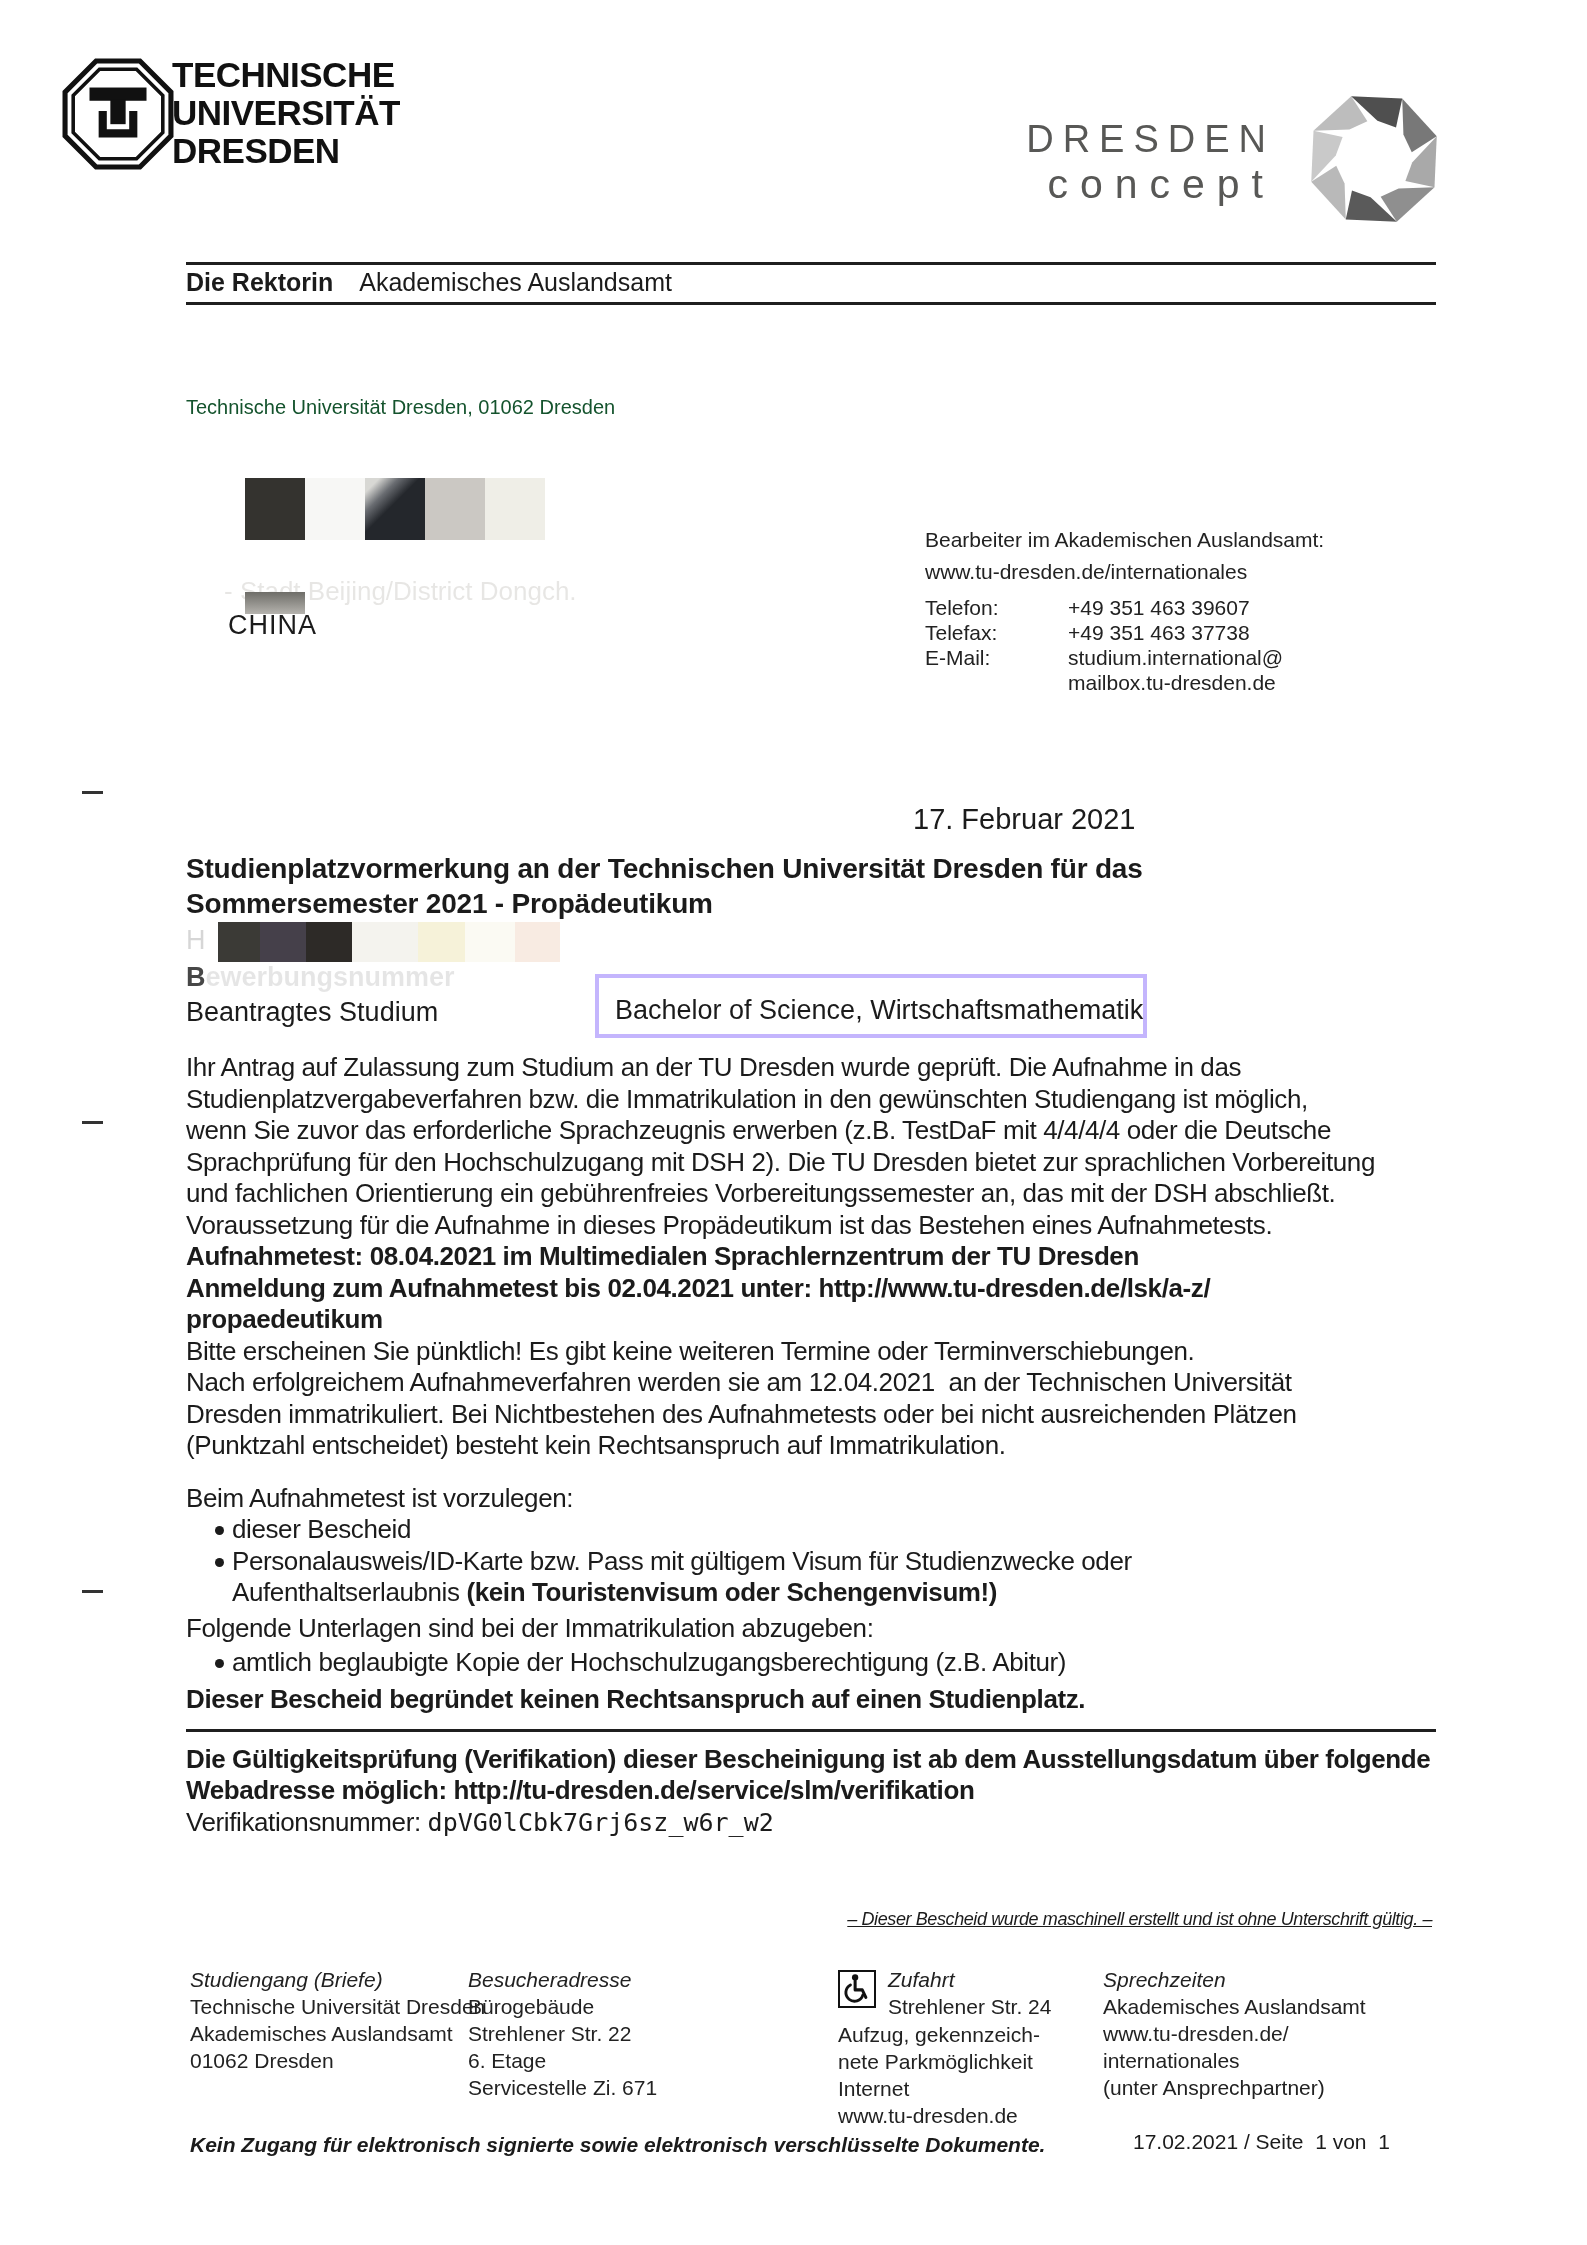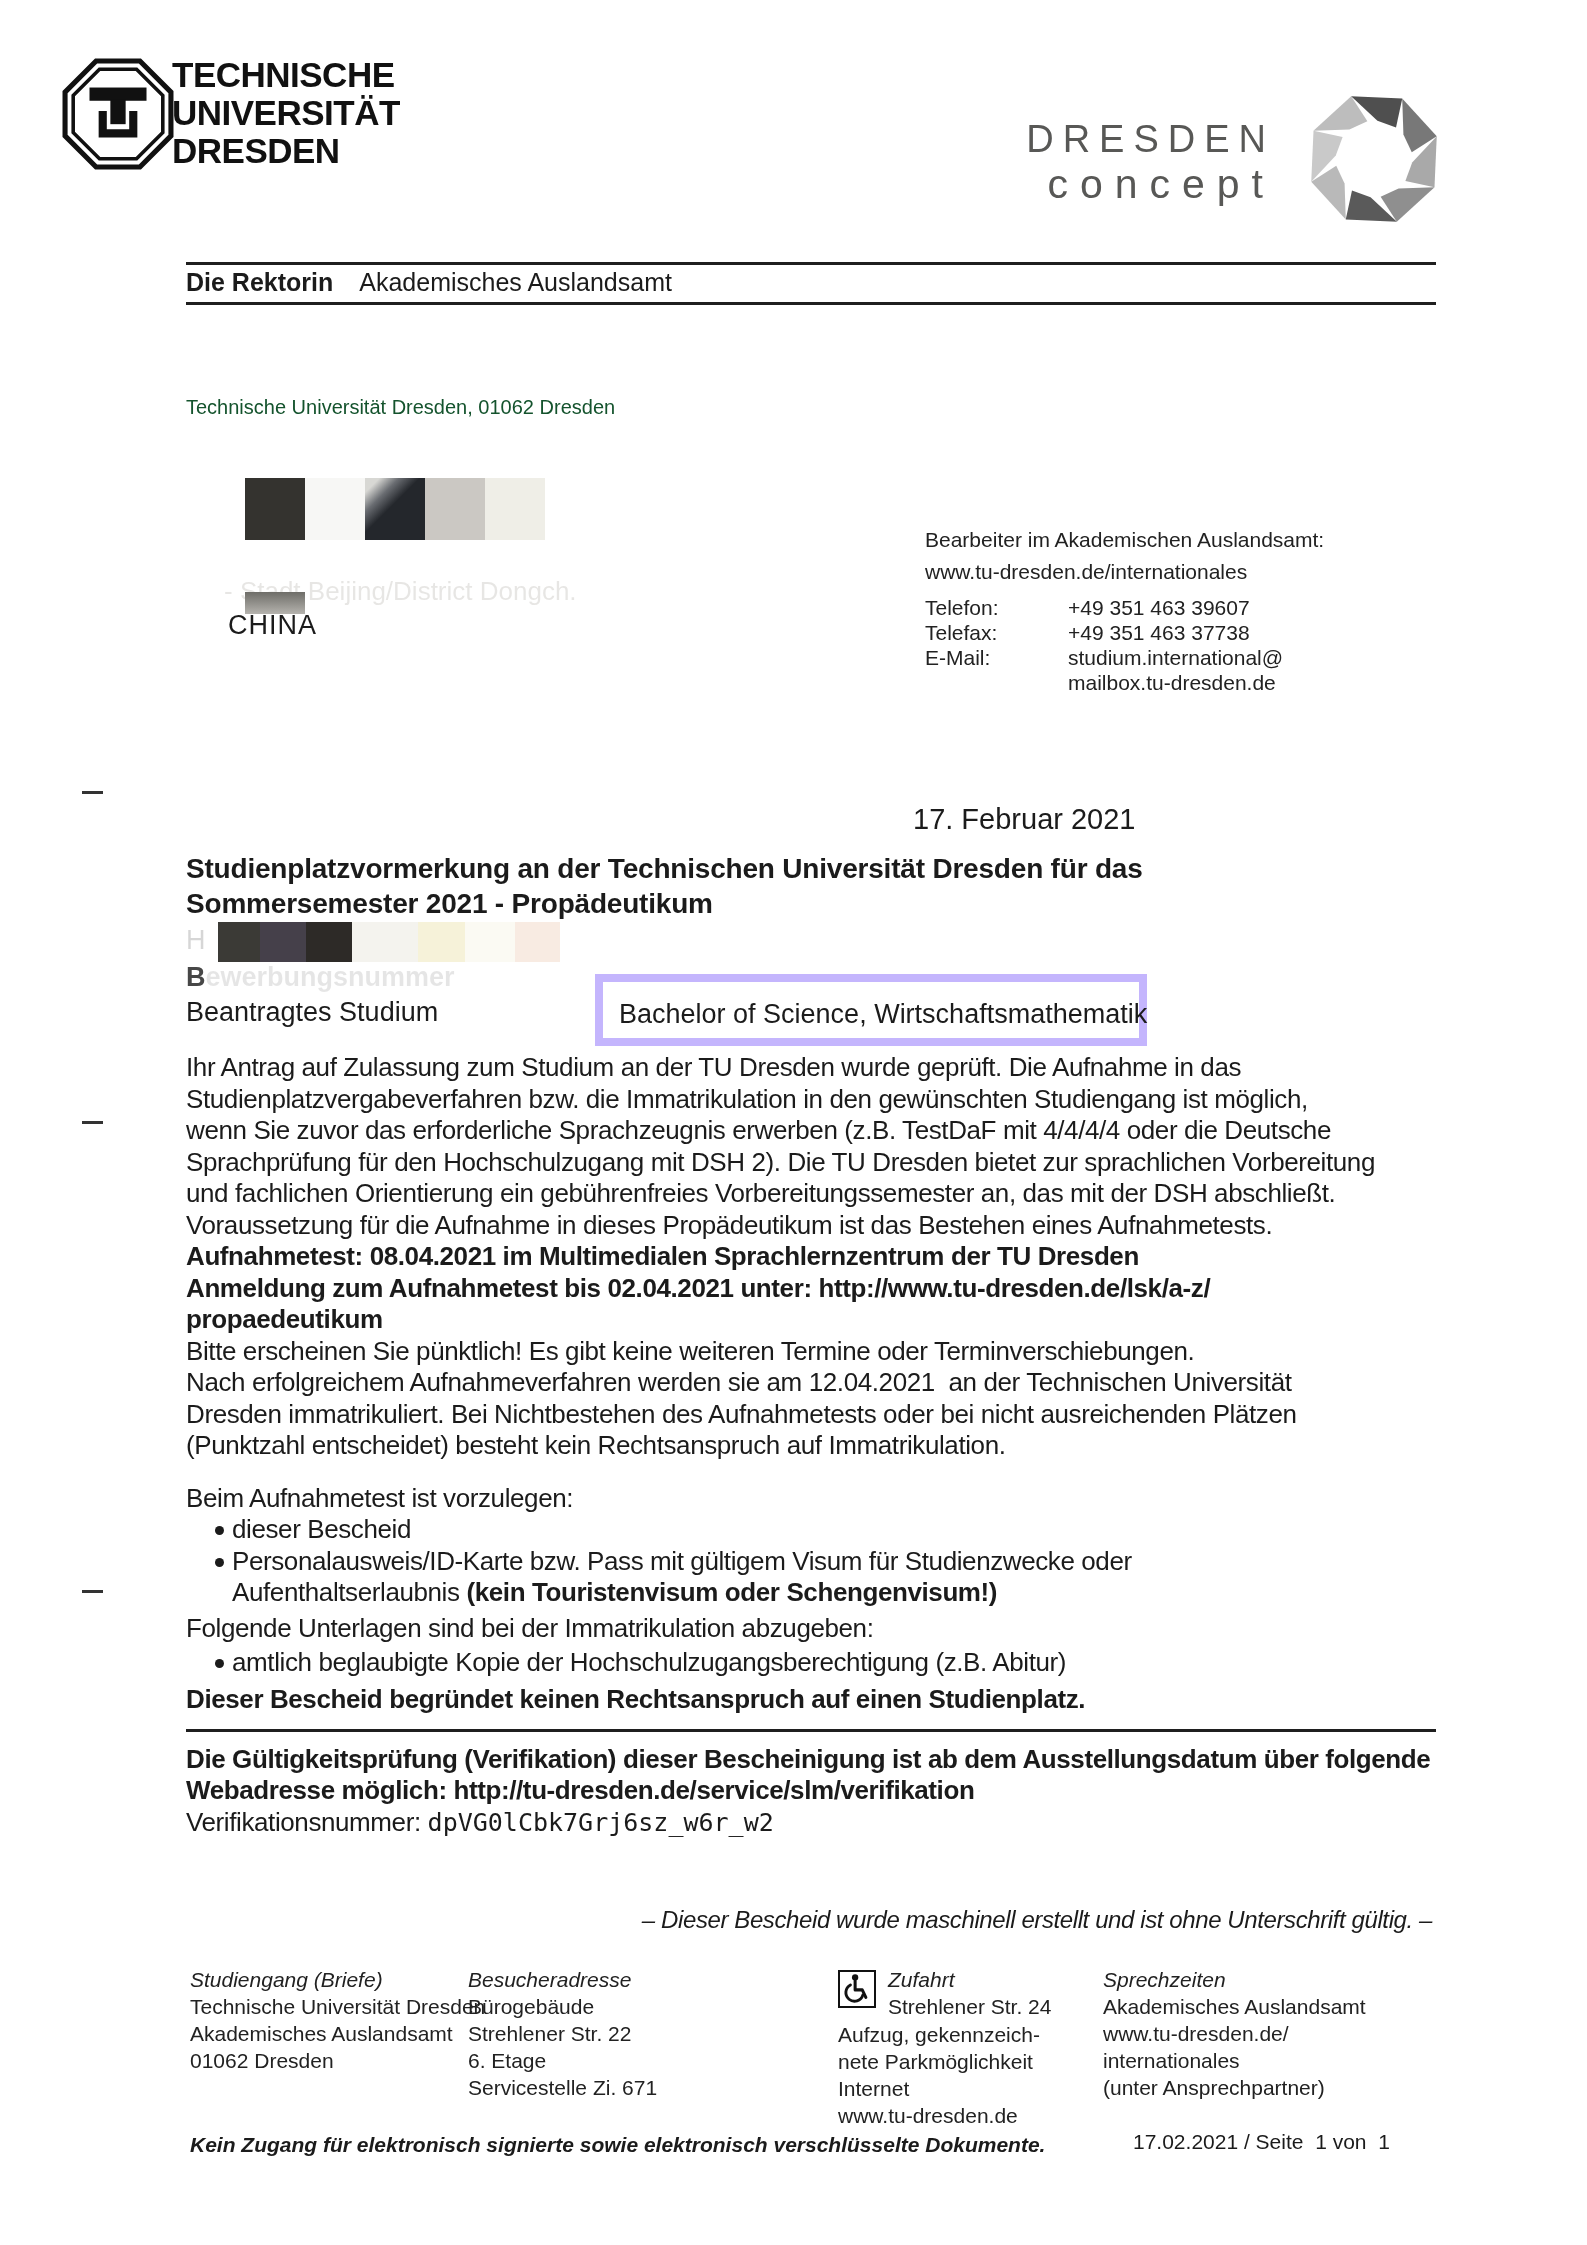--- a/index.html
+++ b/index.html
@@ -36,36 +36,36 @@
   .fold{left:82px;width:21px;height:3px;background:#333;}
   
   .date{left:913px;top:803px;font-size:29px;}
   .title{left:186px;top:851px;font-size:28px;font-weight:bold;line-height:35px;
     white-space:pre-line;letter-spacing:-0.2px;}
   .ghost-h{left:186px;top:925px;font-size:27px;color:rgba(0,0,0,0.16);}
   .b-row{left:186px;top:962px;font-size:27px;}
   .b-row .b{font-weight:bold;color:#474747;}
   .b-row .g{color:rgba(0,0,0,0.10);font-weight:bold;}
   .req-label{left:186px;top:997px;font-size:27px;}
-  .program-box{left:595px;top:974px;width:552px;height:72px;border:8px solid #c4b5fd;
+  .program-box{left:595px;top:974px;width:552px;height:64px;border:4px solid #c4b5fd;
     box-sizing:border-box;}
   .program-box .txt{padding:17px 0 0 16px;font-size:27px;white-space:nowrap;}
   .main{left:186px;top:1052px;width:1250px;font-size:26px;line-height:31.5px;
     letter-spacing:-0.4px;}
   .main p{margin:0;white-space:pre;}
   .main .bold{font-weight:bold;}
   .gap21{margin-top:21px !important;}
   .bullet{position:relative;padding-left:46px;margin:0;white-space:pre;}
   .bullet::before{content:"";position:absolute;left:29px;top:12px;width:9px;height:9px;
     border-radius:50%;background:#1b1b1b;}
   .divider{height:2.5px;background:#1f1f1f;margin-top:14px;}
   .verif{margin-top:12px !important;font-weight:bold;}
   .mono{font-family:"DejaVu Sans Mono",monospace;font-size:25px;letter-spacing:0;}
   .machine-note{margin-top:66px;font-style:italic;text-align:right;padding-right:4px;
-    font-size:24px;white-space:pre;}
+    font-size:18px;white-space:pre;text-decoration:underline;}
   
   .fcol{position:absolute;font-size:21px;line-height:27px;color:#222;}
   .fcol .ftitle{font-style:italic;}
   .fcol .flines{white-space:pre-line;}
   .col3-head{margin-left:50px;}
   .wc-box{position:absolute;left:0;top:4px;width:38px;height:38px;border:2.5px solid #111;
     box-sizing:border-box;}
   .disclaimer{left:190px;top:2133px;font-size:21px;font-weight:bold;font-style:italic;}
   .page-info{left:1133px;top:2130px;font-size:21px;white-space:pre;}
 </style>

